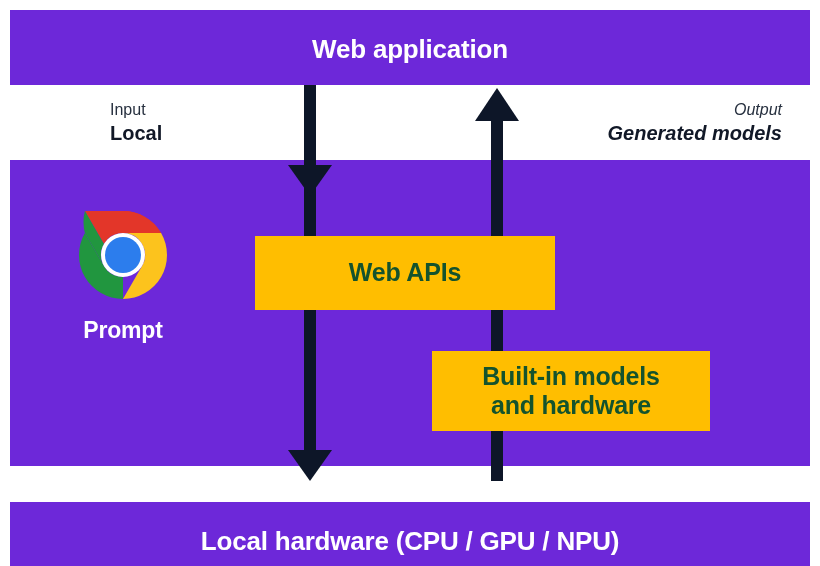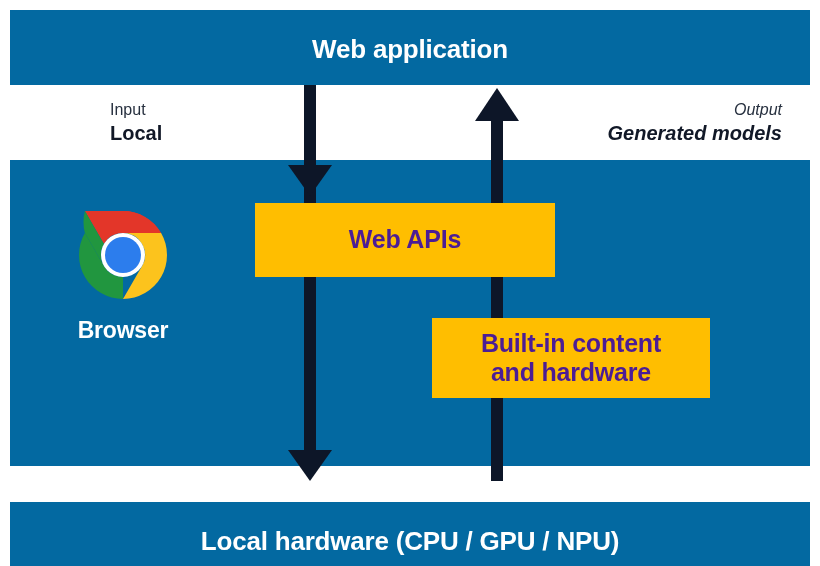--- a/index.html
+++ b/index.html
@@ -16,21 +16,21 @@
     position: relative;
     width: 820px;
     height: 566px;
     background: #ffffff;
     overflow: hidden;
   }
 
   
   .band {
     position: absolute;
-    background: #0369a1;
+    background: #6d28d9;
     z-index: 1;
   }
   #band-web-application {
     left: 10px;
     top: 10px;
     width: 800px;
     height: 75px;
   }
   #band-browser {
     left: 10px;
@@ -105,25 +105,26 @@
 
   
   .component-box {
     position: absolute;
     z-index: 3;
     background: #ffbe00;
     display: flex;
     align-items: center;
     justify-content: center;
     text-align: center;
-    color: #4c1d95;
+    color: #14532d;
     font-weight: bold;
     font-size: 25px;
     line-height: 1.18;
     letter-spacing: -0.2px;
+    margin-top: 33px;
   }
   #component-web-apis {
     left: 255px;
     top: 203px;
     width: 300px;
     height: 74px;
   }
   #component-builtin-models {
     left: 432px;
     top: 318px;
@@ -204,27 +205,27 @@
       <path d="M164.21 44 A88 88 0 0 1 88 176 L126.11 110 A44 44 0 0 0 88 44 Z" fill="#fcc31d"></path>
 
       <path d="M88 176 A88 88 0 0 1 11.79 44 L49.89 110 A44 44 0 0 0 88 132 Z" fill="#21963f"></path>
 
       <path d="M11.79 44 A88 88 0 0 1 11.79 0 L49.89 66 A44 44 0 0 0 49.89 110 Z" fill="#21963f"></path>
 
       <circle cx="88" cy="88" r="44" fill="#ffffff"></circle>
 
       <circle cx="88" cy="88" r="36" fill="#2c7ded"></circle>
     </svg>
-    <span id="browser-label">Browser</span>
+    <span id="browser-label">Prompt</span>
   </div>
 
   <div class="component-box" id="component-web-apis">
     <span>Web APIs</span>
   </div>
 
   <div class="component-box" id="component-builtin-models">
     <span>
-      <span>Built-in content</span><br>
+      <span>Built-in models</span><br>
       <span>and hardware</span>
     </span>
   </div>
 
 </div>
 
 </body></html>

